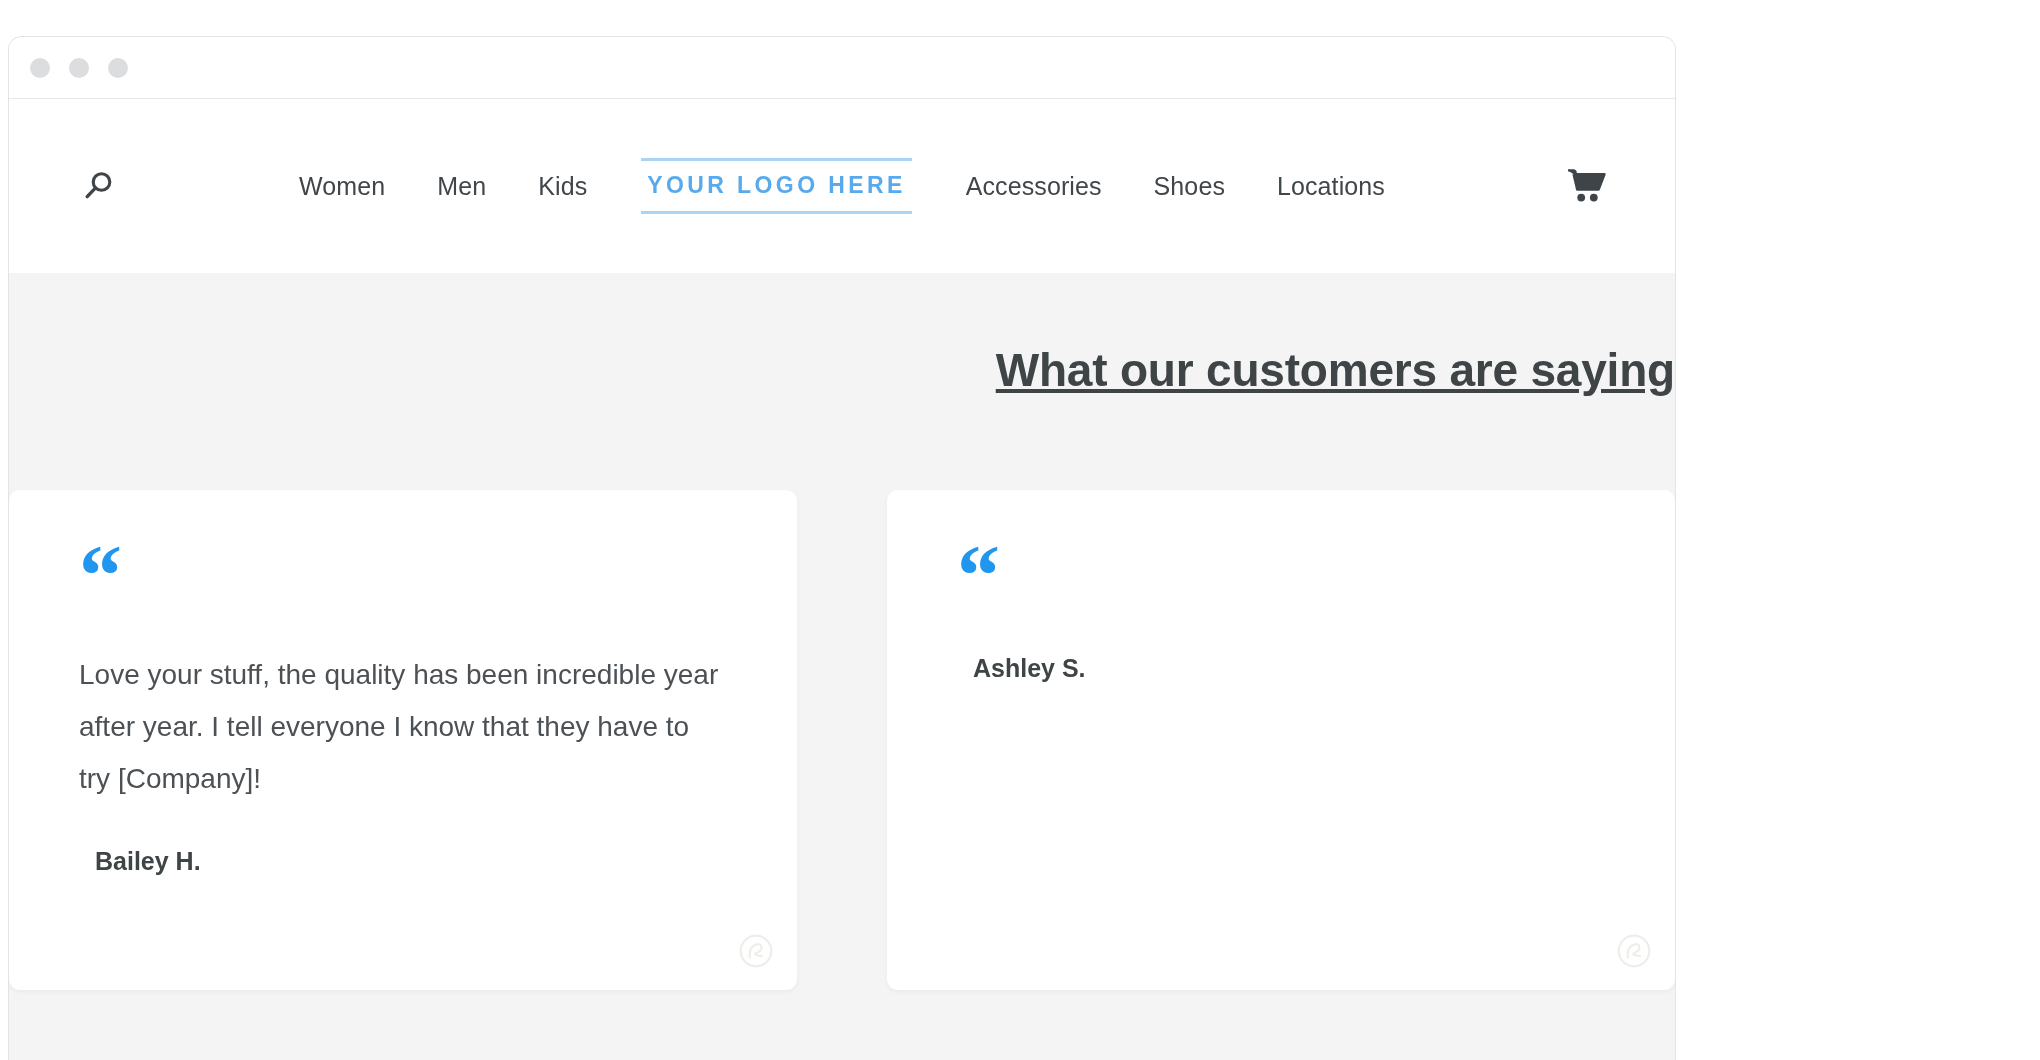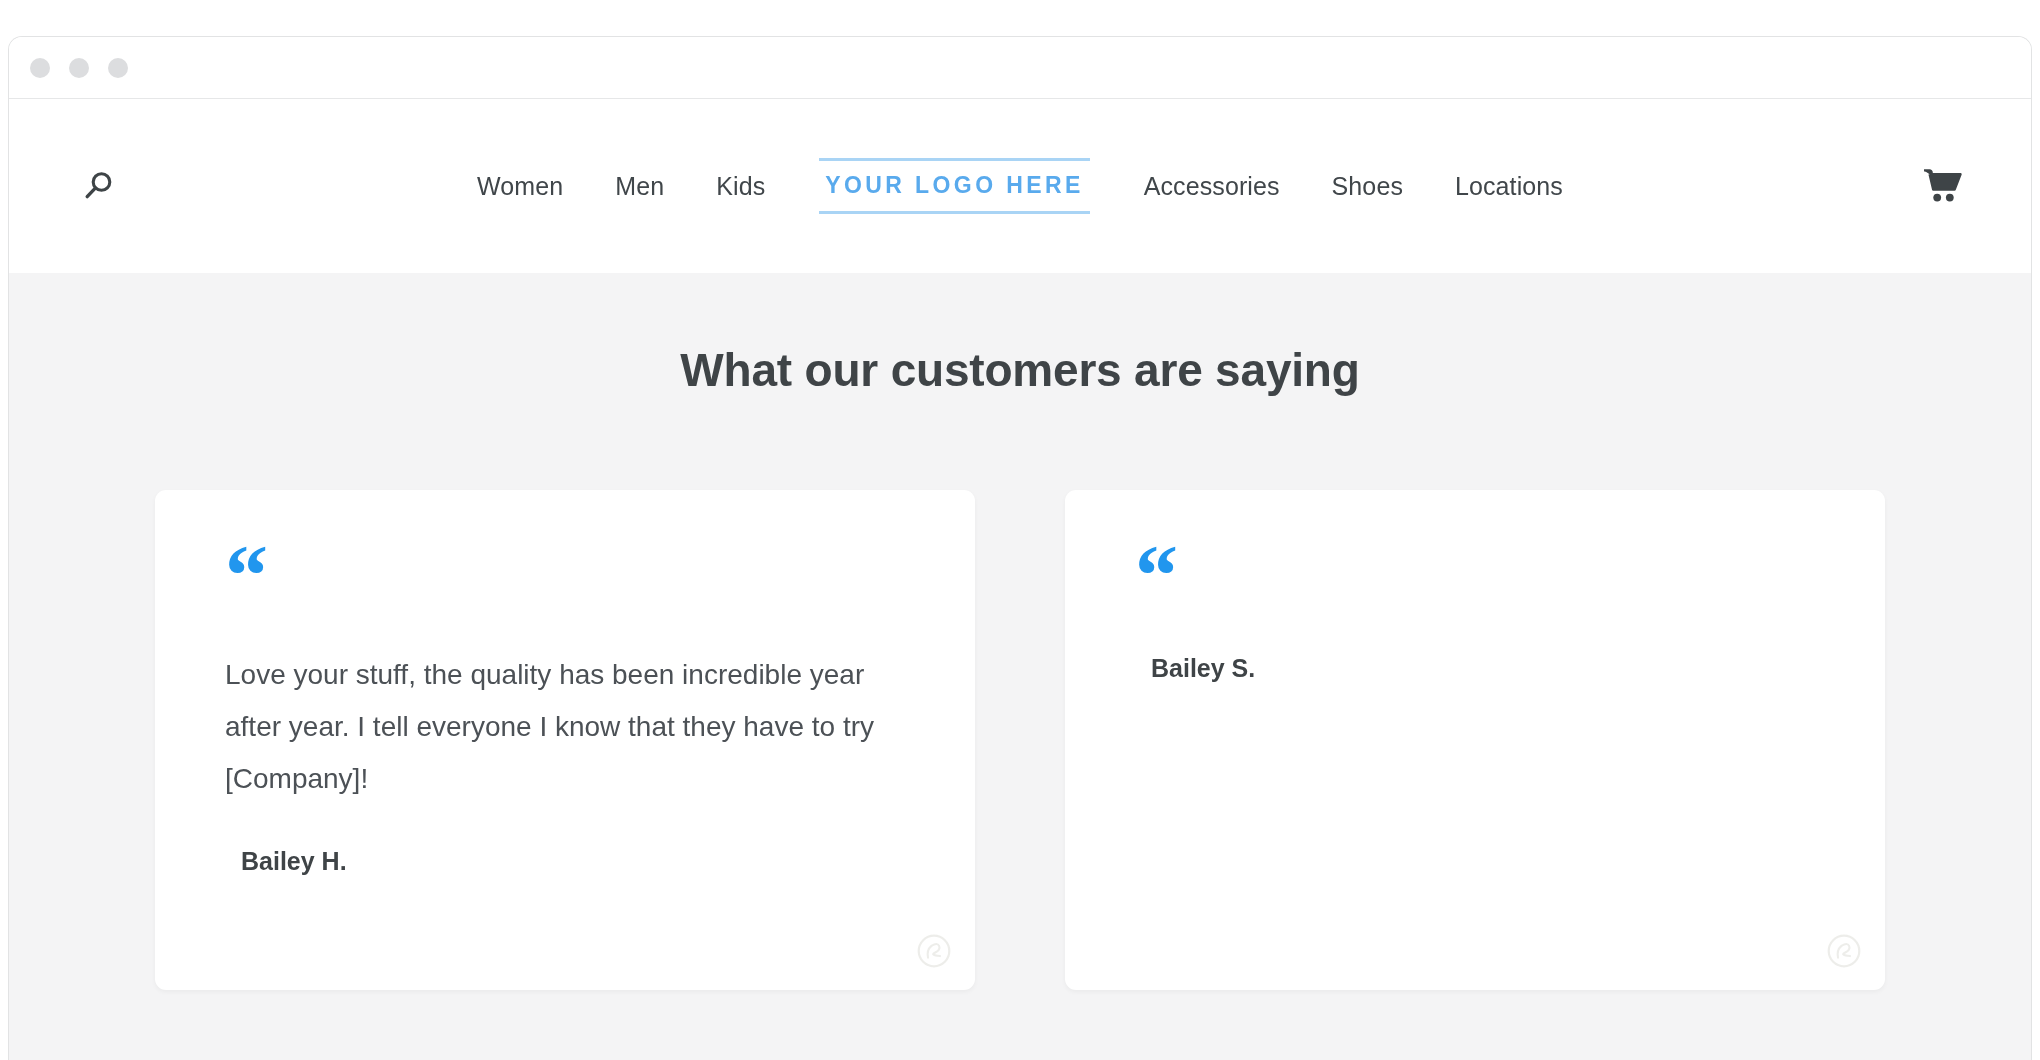--- a/index.html
+++ b/index.html
@@ -10,21 +10,21 @@
     height:1060px;
     background:#ffffff;
     font-family:"Liberation Sans", sans-serif;
     overflow:hidden;
   }
 
   
   .browser-frame{
     position:absolute;
     left:8px; top:36px;
-    width:2024px; height:1024px;
+    width:1668px; height:1024px;
     background:#ffffff;
     border:1px solid #e2e3e4;
     border-bottom:none;
     border-radius:14px 14px 0 0;
     overflow:hidden;
   }
   .titlebar{
     position:relative;
     height:62px;
     background:#ffffff;
@@ -97,25 +97,26 @@
     line-height:1;
   }
 
   
   .content{
     background:#f4f4f5;
     height:100%;
     padding-top:70px;
   }
   .section-title{
-    text-align:center;
+    text-align:right;
     font-size:46px;
     font-weight:bold;
     color:#3f4447;
     letter-spacing:-.2px;
+    text-decoration:underline;
   }
 
   .cards{
     display:flex;
     justify-content:center;
     gap:90px;
     margin-top:93px;
   }
   .card{
     position:relative;
@@ -210,21 +211,21 @@
         <p class="quote-text">Love your stuff, the quality has been incredible year after year. I tell everyone I know that they have to try [Company]!</p>
         <div class="quote-author">Bailey H.</div>
         <svg class="watermark" viewBox="0 0 40 40">
           <circle cx="20" cy="20" r="18" fill="none" stroke="#dfdfd9" stroke-width="2.6"></circle>
           <path d="M13 28 Q11 19 17 14 Q24 9.5 26 14 Q28 19 21 22 Q15 24.5 27 26" fill="none" stroke="#dfdfd9" stroke-width="2.4" stroke-linecap="round"></path>
         </svg>
       </div>
 
       <div class="card">
         <div class="quote-mark">“</div>
-        <div class="quote-author">Bailey S.</div>
+        <div class="quote-author">Ashley S.</div>
         <svg class="watermark" viewBox="0 0 40 40">
           <circle cx="20" cy="20" r="18" fill="none" stroke="#dfdfd9" stroke-width="2.6"></circle>
           <path d="M13 28 Q11 19 17 14 Q24 9.5 26 14 Q28 19 21 22 Q15 24.5 27 26" fill="none" stroke="#dfdfd9" stroke-width="2.4" stroke-linecap="round"></path>
         </svg>
       </div>
 
     </div>
   </div>
 </div>
 

